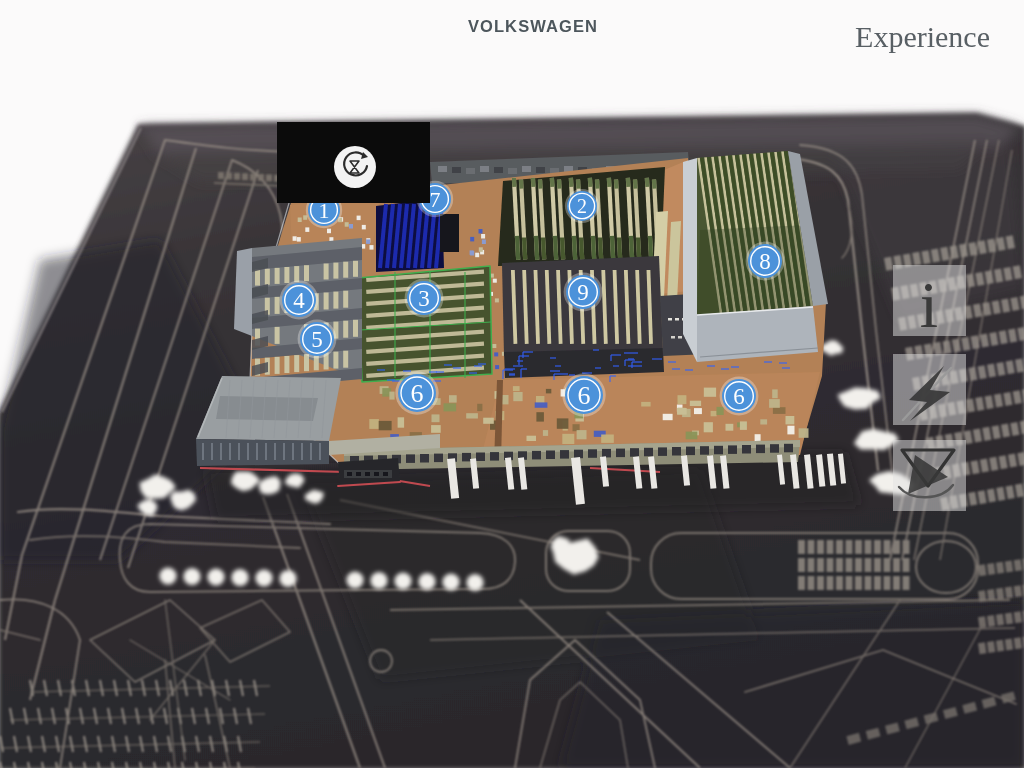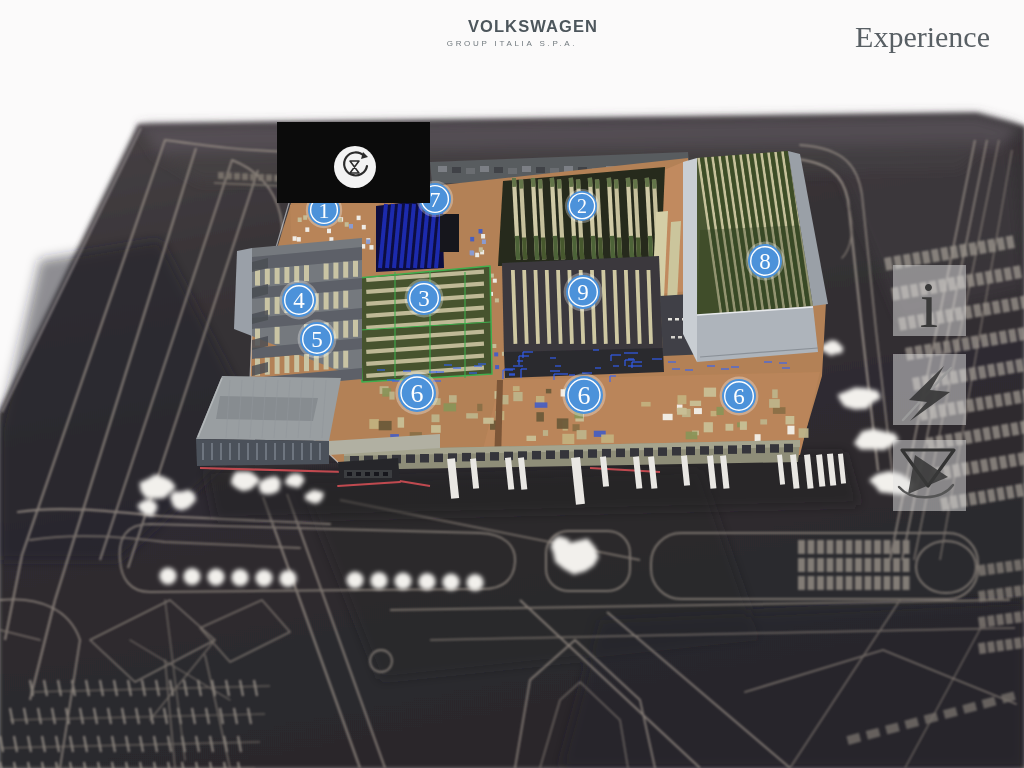--- a/index.html
+++ b/index.html
@@ -5,21 +5,20 @@
 body{font-family:"Liberation Sans",sans-serif;position:relative;}
 .hdr{position:absolute;top:0;left:0;width:1024px;text-align:center;z-index:5;}
 .vw{font-size:16.5px;font-weight:bold;letter-spacing:1.1px;color:#4d565c;margin-top:17px;padding-left:42px;}
 .gi{font-size:8px;letter-spacing:2.7px;color:#71797e;margin-top:3px;}
 .exp{position:absolute;top:20px;right:34px;font-family:"Liberation Serif",serif;font-size:30px;color:#585f64;z-index:5;}
 svg{position:absolute;top:0;left:0;}
 </style></head>
 <body>
 <div class="hdr">
     <div class="vw">VOLKSWAGEN</div>
-    <div class="gi">GROUP&nbsp;ITALIA&nbsp;S.P.A.</div>
   </div>
 <div class="exp">Experience</div>
 <svg width="1024" height="768" viewBox="0 0 1024 768">
 <defs>
 <linearGradient id="mapgrad" x1="0" y1="0" x2="0.3" y2="1">
 <stop offset="0" stop-color="#4a4448"></stop>
         <stop offset="0.25" stop-color="#393538"></stop>
 <stop offset="0.6" stop-color="#2f2c30"></stop>
         <stop offset="1" stop-color="#2a282c"></stop>
 </linearGradient>

